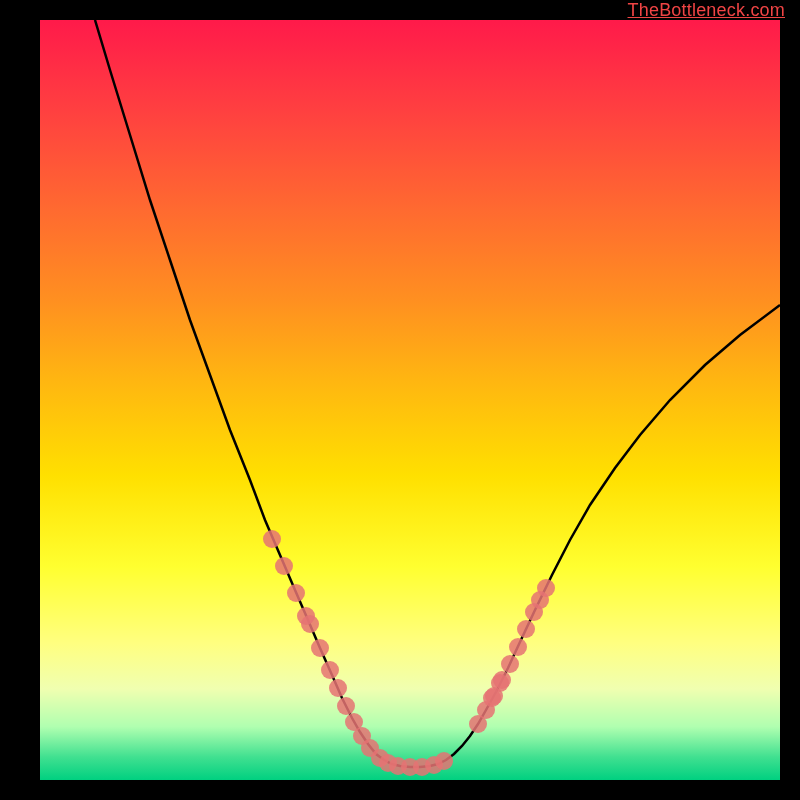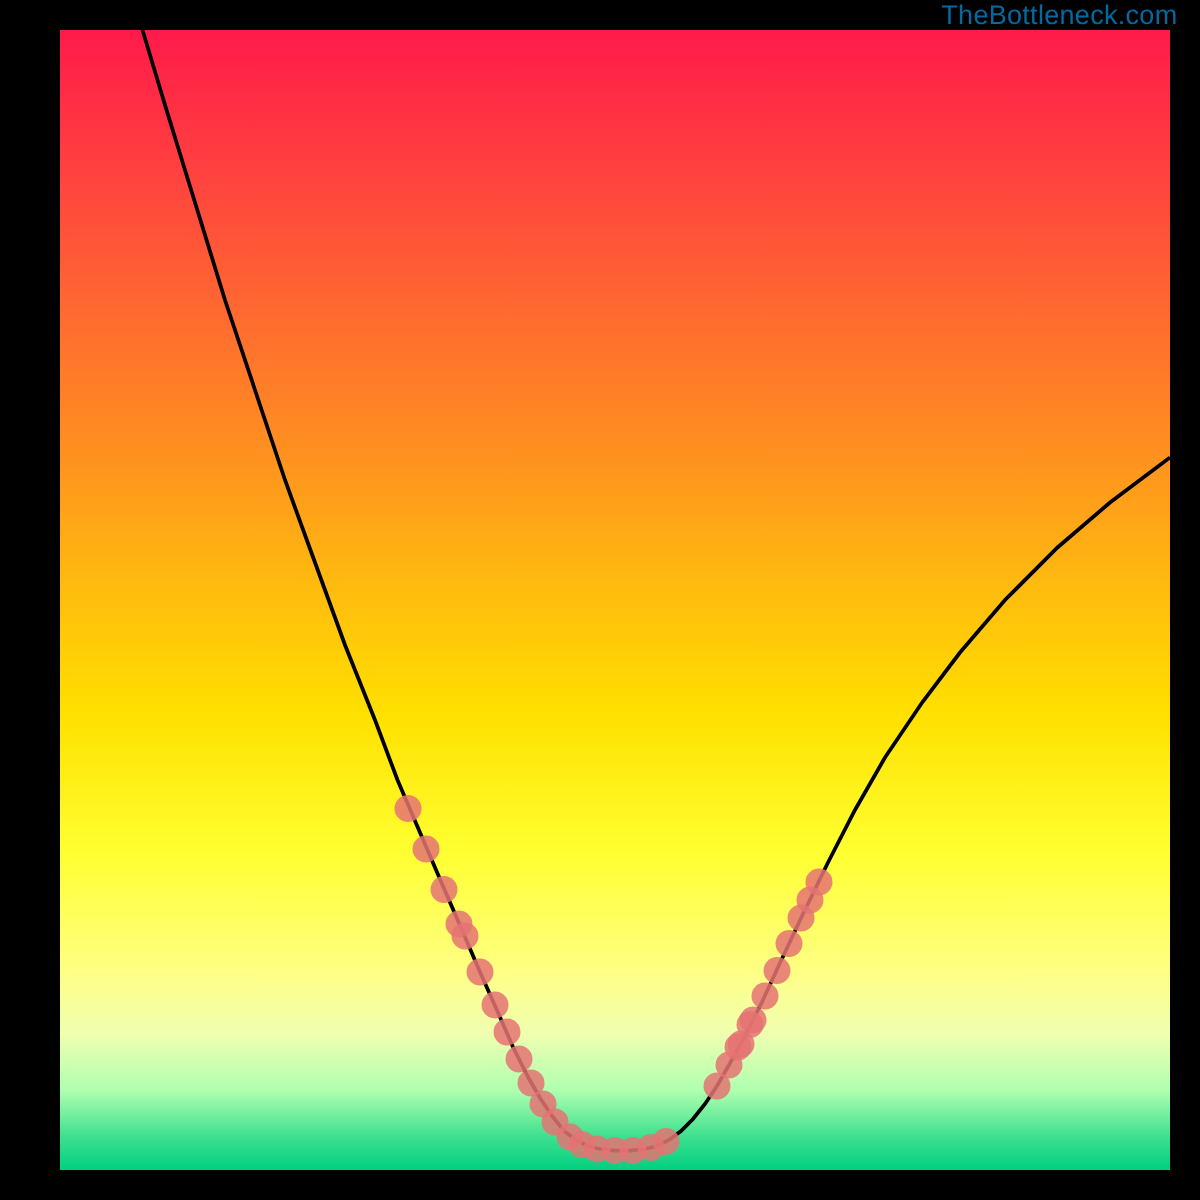--- a/index.html
+++ b/index.html
@@ -24,23 +24,24 @@
       #b0ffb0 93%,
       #40e090 97%,
       #00d080 100%);
   }
   .watermark {
     position: absolute;
     top: 0px;
     right: 15px;
     font-family: Arial, sans-serif;
     font-size: 18px;
-    color: #0369a1;
+    color: #ef4444;
     font-weight: 500;
     letter-spacing: 0.2px;
+    text-decoration: underline;
   }
   svg.curve {
     position: absolute;
     left: 0; top: 0;
     width: 740px; height: 760px;
   }
   .dot {
     fill: #e57373;
     opacity: 0.85;
   }

